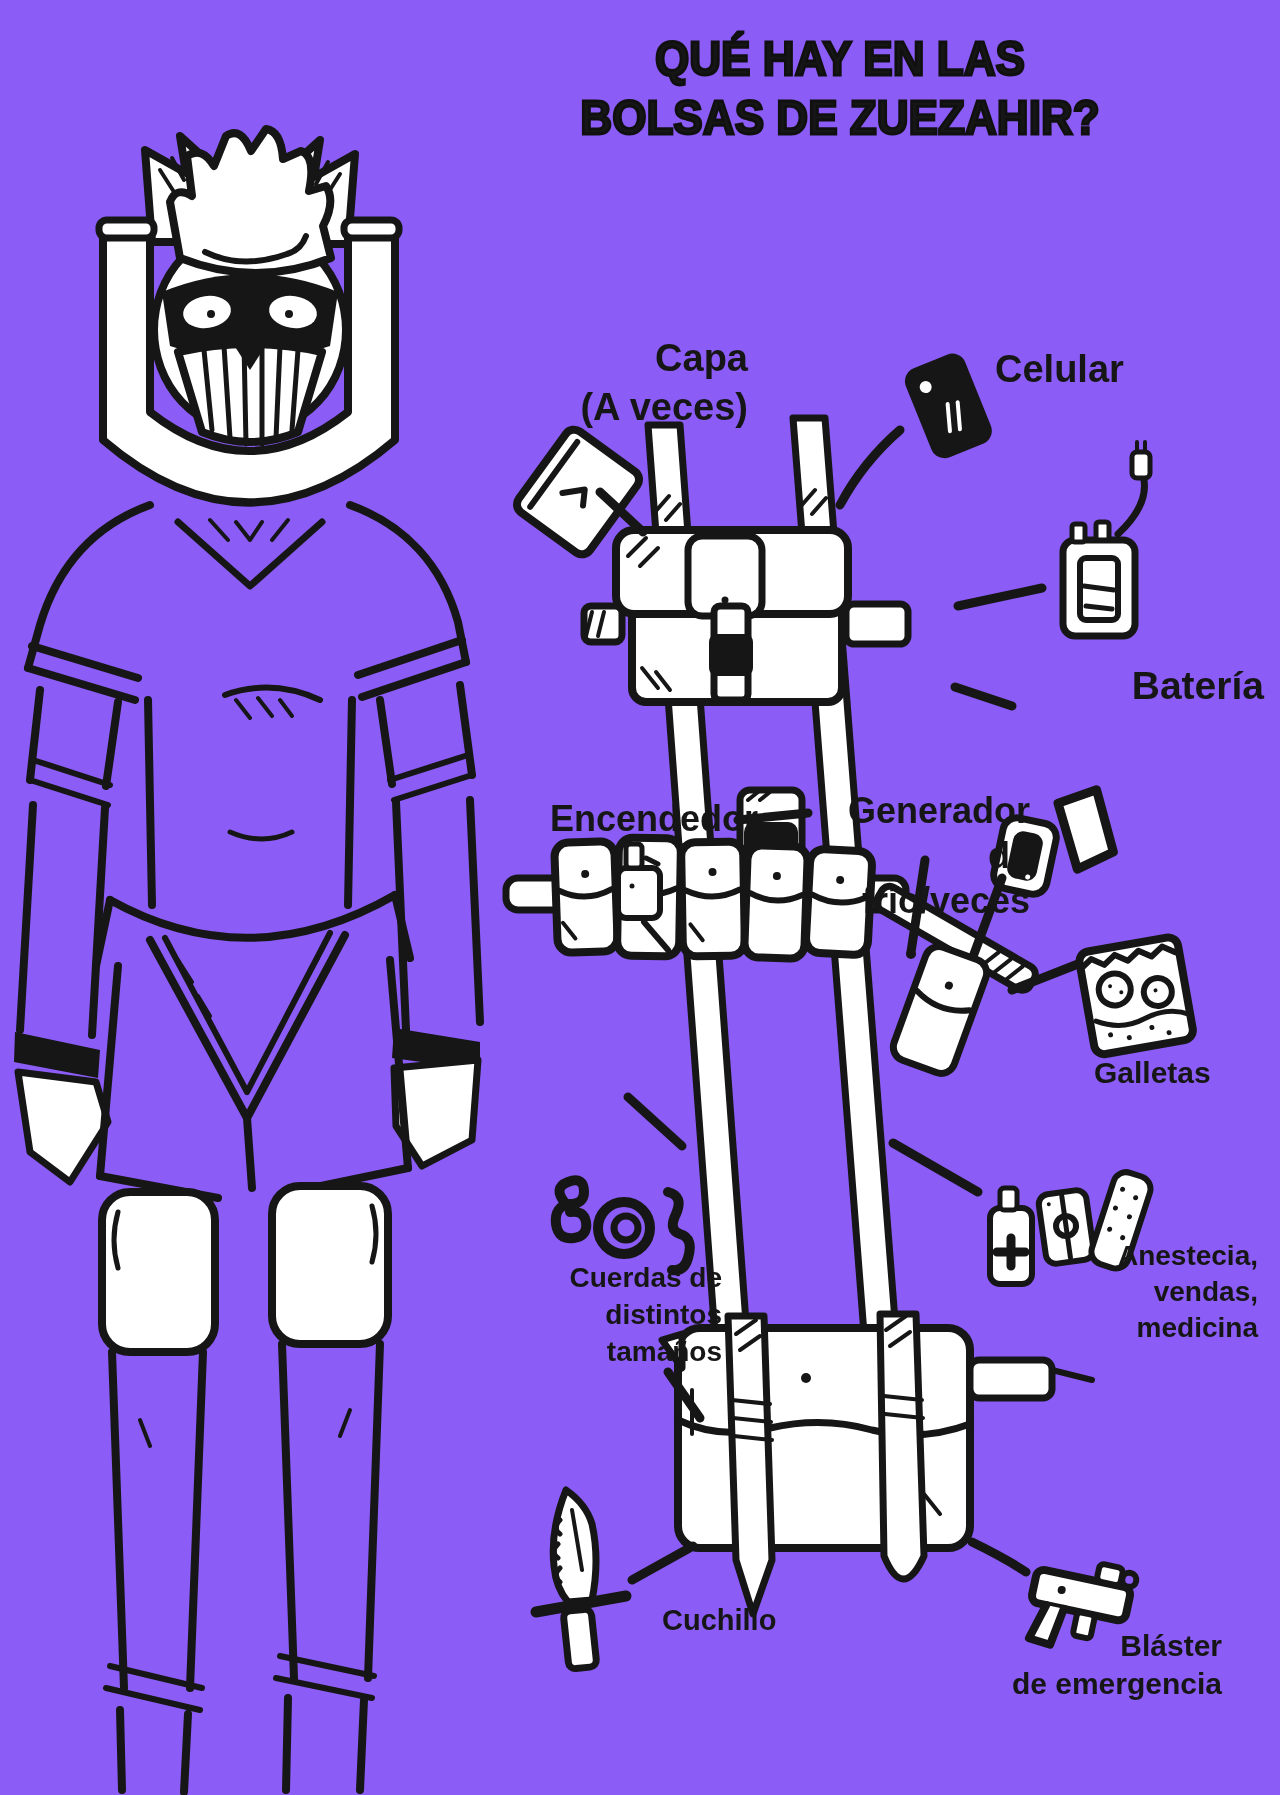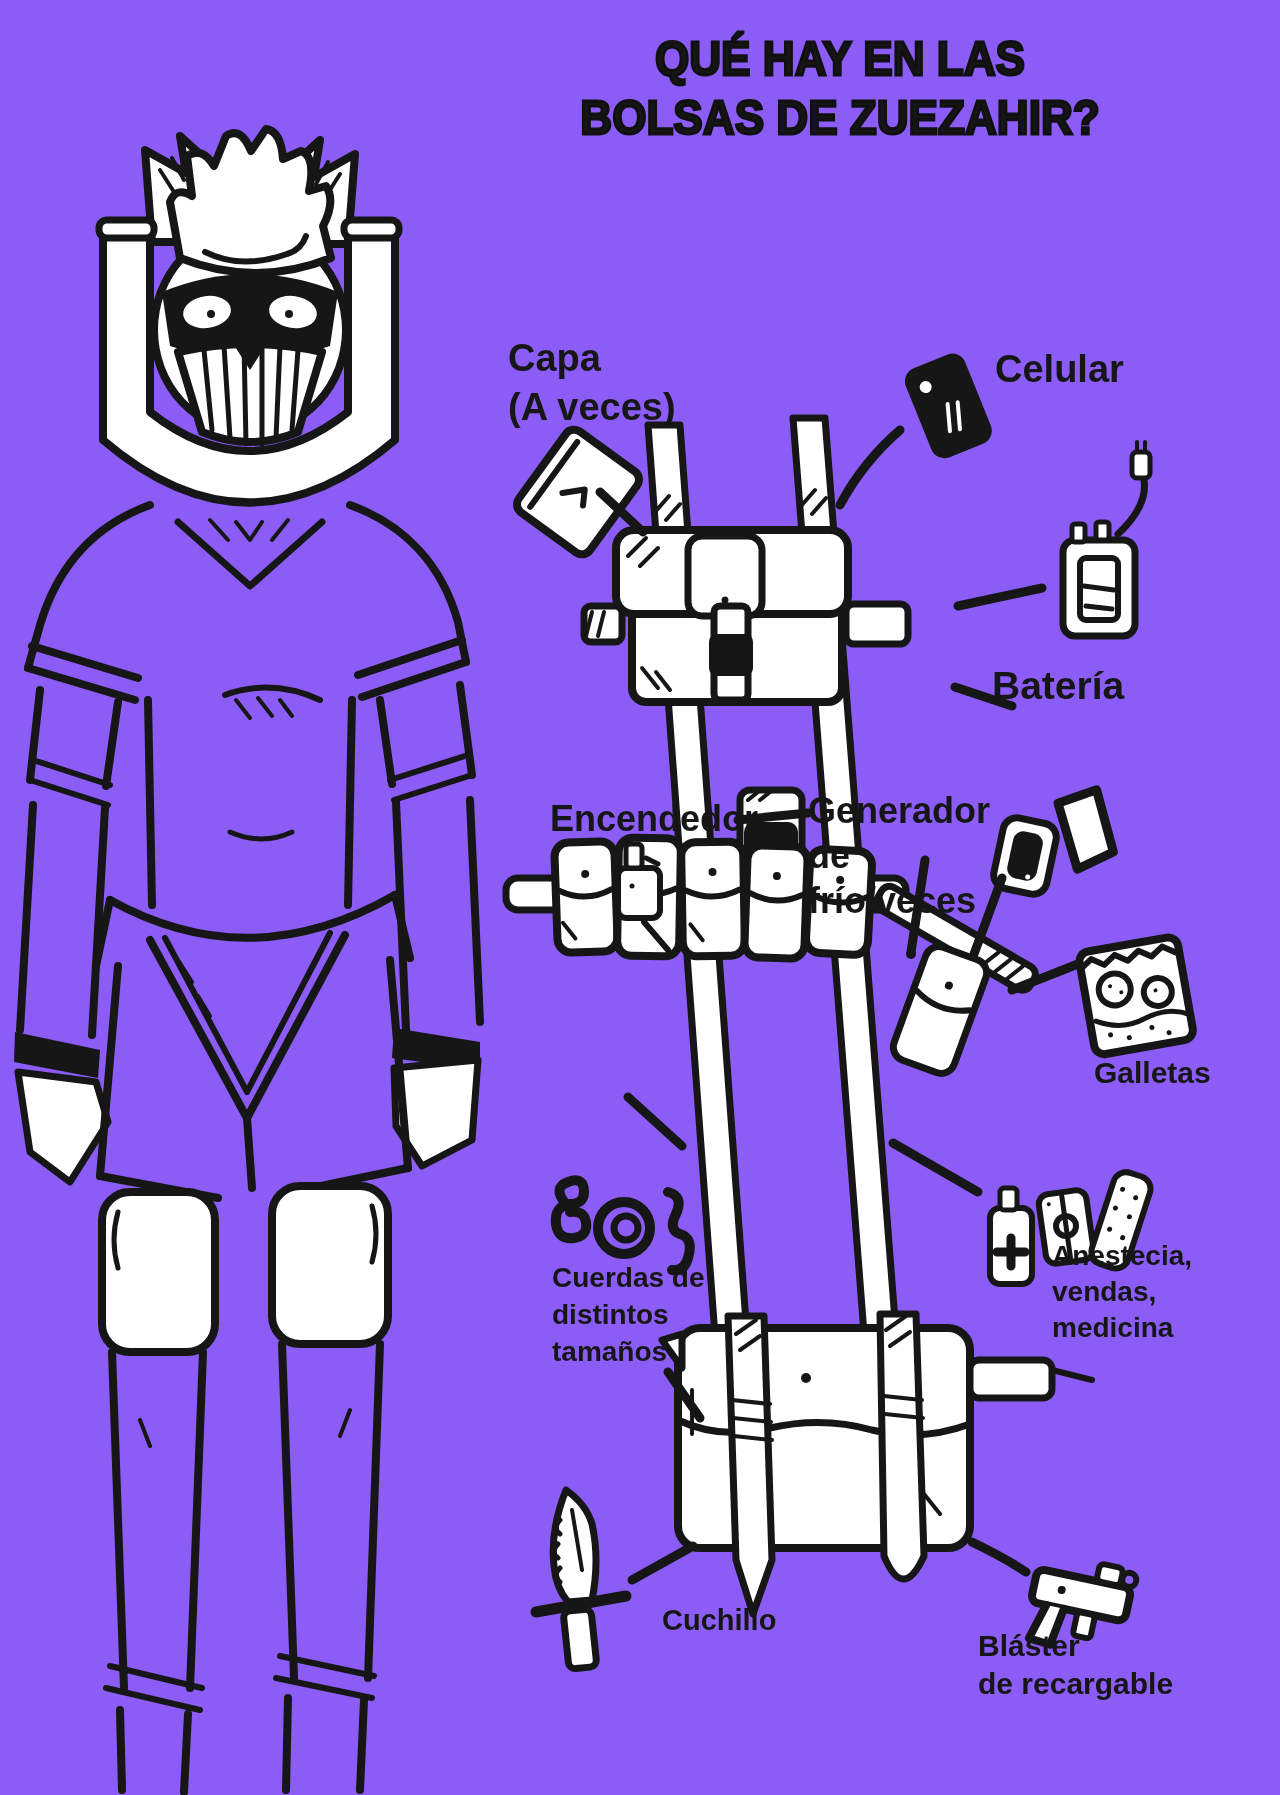--- a/index.html
+++ b/index.html
@@ -1,30 +1,30 @@
 <!DOCTYPE html>
 <html><head>
 <meta charset="utf-8">
 <style>
   html,body{margin:0;padding:0;background:#ffffff;}
   #canvas{position:relative;width:1280px;height:1795px;background:#8b5cf6;overflow:hidden;
           font-family:Liberation Sans, sans-serif;color:#161616;}
   #art{position:absolute;left:0;top:0;width:1280px;height:1795px;}
   .lbl{position:absolute;font-weight:bold;color:#161616;white-space:nowrap;}
-  .center{text-align:left;white-space:normal;}
+  .center{text-align:right;white-space:normal;}
   .title{position:absolute;left:560px;top:30px;width:560px;text-align:center;
          font-size:45px;line-height:1.2;font-weight:bold;letter-spacing:0px;
          -webkit-text-stroke:2.6px #101010;transform:scale(.98,1.08);transform-origin:top center;}
   .l-capa{left:508px;top:334px;width:240px;font-size:38px;line-height:1.3;}
   .l-celular{left:995px;top:348px;font-size:38px;}
   .l-bateria{left:992px;top:657px;width:272px;font-size:39px;line-height:1.5;}
   .l-encendedor{left:550px;top:798px;font-size:36px;}
   .l-generador{left:808px;top:788px;width:222px;font-size:36px;line-height:1.25;}
   .l-galletas{left:1094px;top:1056px;font-size:30px;}
-  .l-cuerdas{left:552px;top:1260px;width:190px;font-size:28px;line-height:1.32;}
+  .l-cuerdas{left:532px;top:1260px;width:190px;font-size:28px;line-height:1.32;}
   .l-anestecia{left:1052px;top:1238px;width:206px;font-size:28px;line-height:1.28;}
   .l-cuchillo{left:614px;top:1604px;font-size:29px;margin-left:48px;}
   .l-blaster{left:978px;top:1620px;width:244px;font-size:30px;line-height:1.25;margin-top:7px;}
 </style>
 </head>
 <body>
 
 <div id="canvas">
 
 <svg id="art" viewBox="0 0 1280 1795" fill="none" stroke="#161616" stroke-width="8" stroke-linecap="round" stroke-linejoin="round">
@@ -349,16 +349,16 @@
     <div>vendas,</div>
     <div>medicina</div>
   </div>
 
   <div class="lbl l-cuchillo">
     <span>Cuchillo</span>
   </div>
 
   <div class="lbl l-blaster center">
     <div>Bláster</div>
-    <div>de recargable</div>
+    <div>de emergencia</div>
   </div>
 
 </div>
 
 </body></html>

